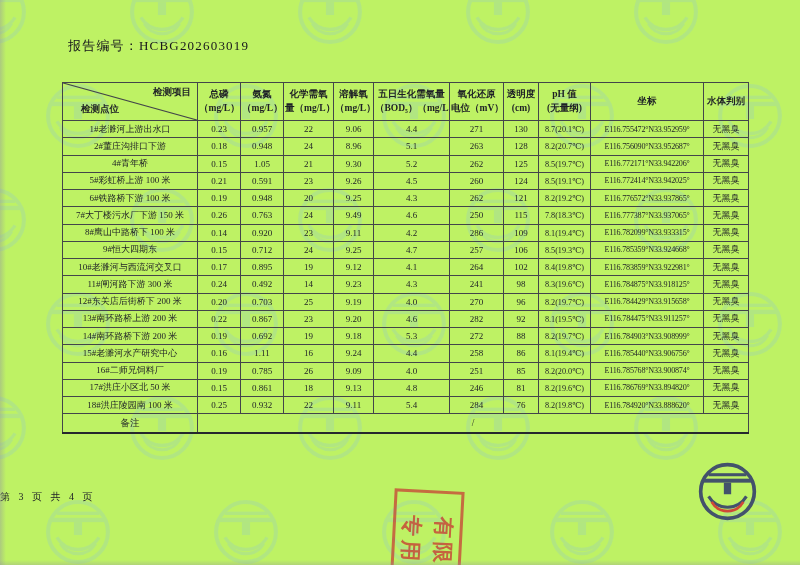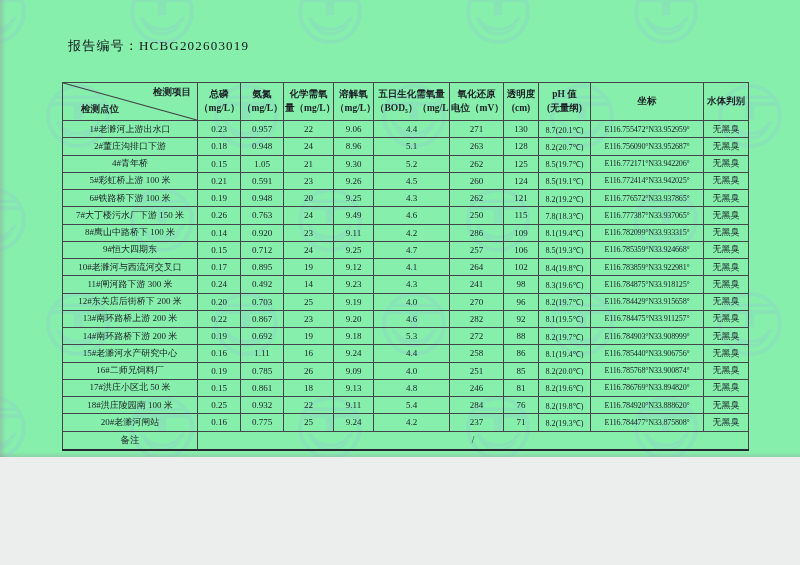--- a/index.html
+++ b/index.html
@@ -2,22 +2,22 @@
 <html><head>
 <meta charset="utf-8">
 <style>
   html,body{margin:0;padding:0;}
   body{
     width:800px;height:565px;overflow:hidden;
     background:#eceeee;
     font-family:"Liberation Serif","DejaVu Serif",serif;
   }
   .page{
-    position:relative;width:800px;height:457px;overflow:hidden;
-    background:#86efac;color:#22242a;font-family:Liberation Serif, serif;
+    position:relative;width:800px;height:565px;overflow:hidden;
+    background:#bef264;color:#22242a;
   }
   
   .page::before{
     content:"";position:absolute;left:0;top:0;bottom:0;width:6px;z-index:4;
     background:linear-gradient(to right,rgba(150,155,158,.45),rgba(150,155,158,0));
     pointer-events:none;
   }
   .page::after{
     content:"";position:absolute;left:0;right:0;bottom:0;height:5px;z-index:4;
     background:linear-gradient(to top,rgba(150,155,158,.35),rgba(150,155,158,0));
@@ -484,33 +484,20 @@
           <td class="v1">0.932</td>
           <td class="v2">22</td>
           <td class="v3">9.11</td>
           <td class="v4">5.4</td>
           <td class="v5">284</td>
           <td class="v6">76</td>
           <td class="v7">8.2(19.8℃)</td>
           <td class="v8">E116.784920°N33.888620°</td>
           <td class="v9">无黑臭</td>
         </tr>
-        <tr class="data-row">
-          <td class="site">20#老濉河闸站</td>
-          <td class="v0">0.16</td>
-          <td class="v1">0.775</td>
-          <td class="v2">25</td>
-          <td class="v3">9.24</td>
-          <td class="v4">4.2</td>
-          <td class="v5">237</td>
-          <td class="v6">71</td>
-          <td class="v7">8.2(19.3℃)</td>
-          <td class="v8">E116.784477°N33.875808°</td>
-          <td class="v9">无黑臭</td>
-        </tr>
       </tbody>
     <tbody>
       <tr class="remark-row">
         <td>备注</td>
         <td colspan="10">/</td>
       </tr>
     </tbody>
   </table>
 
   <div class="footer-page">第 3 页 共 4 页</div>

